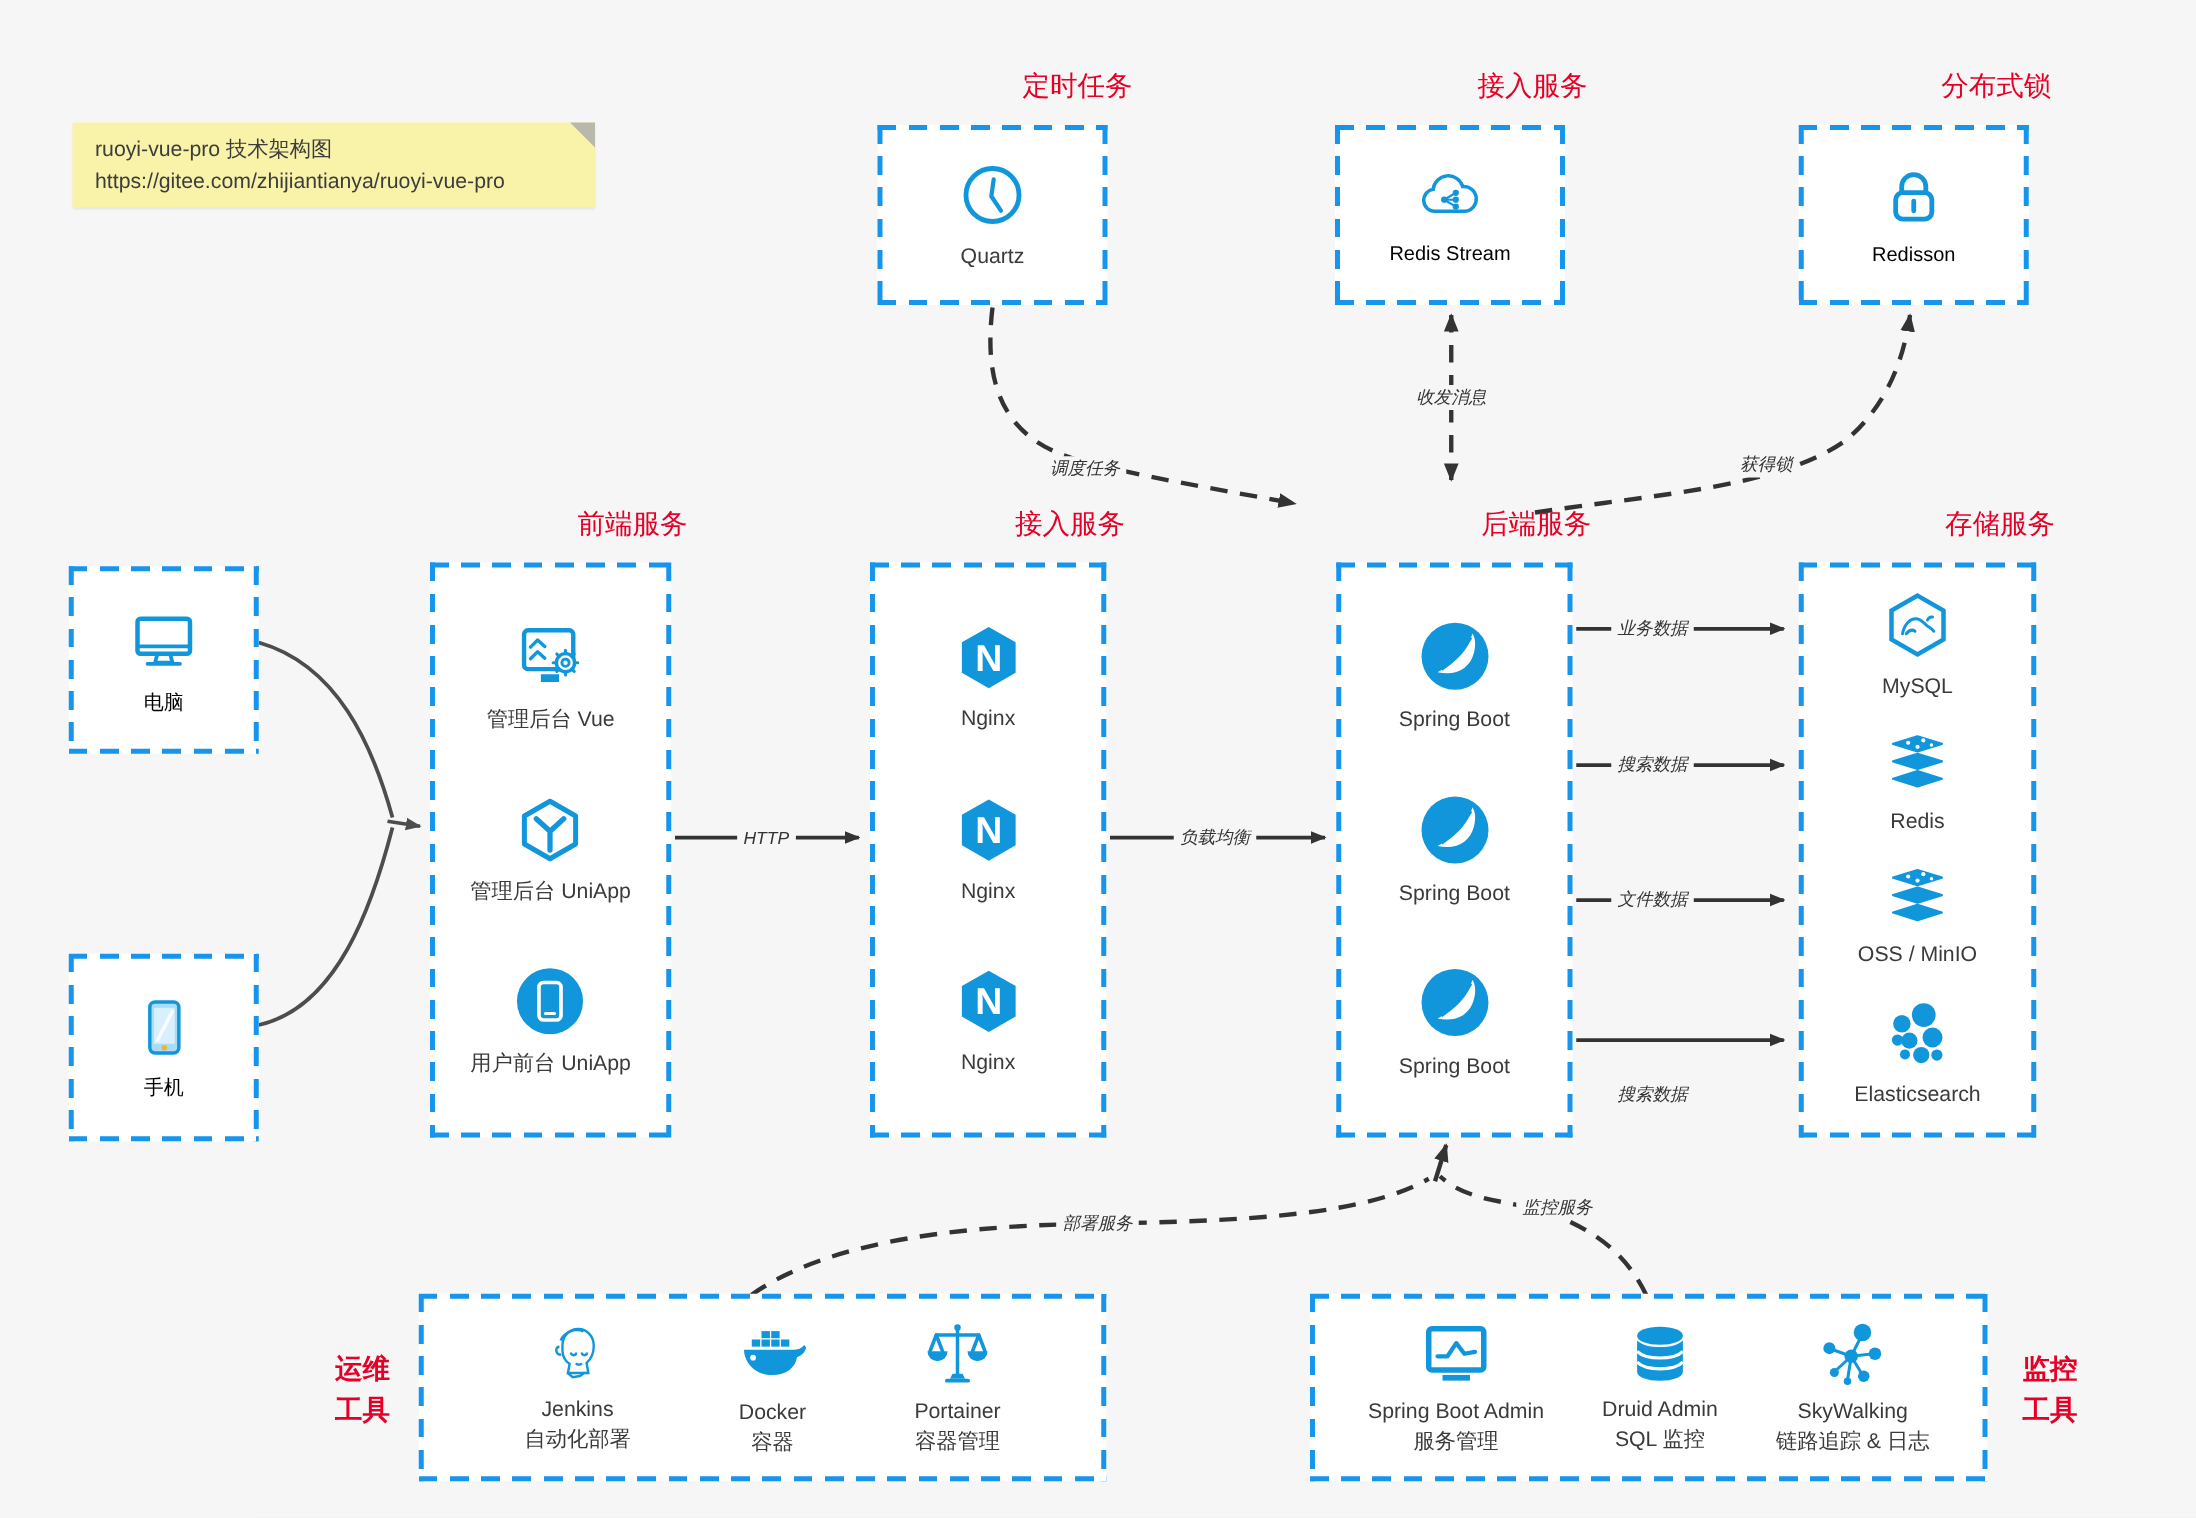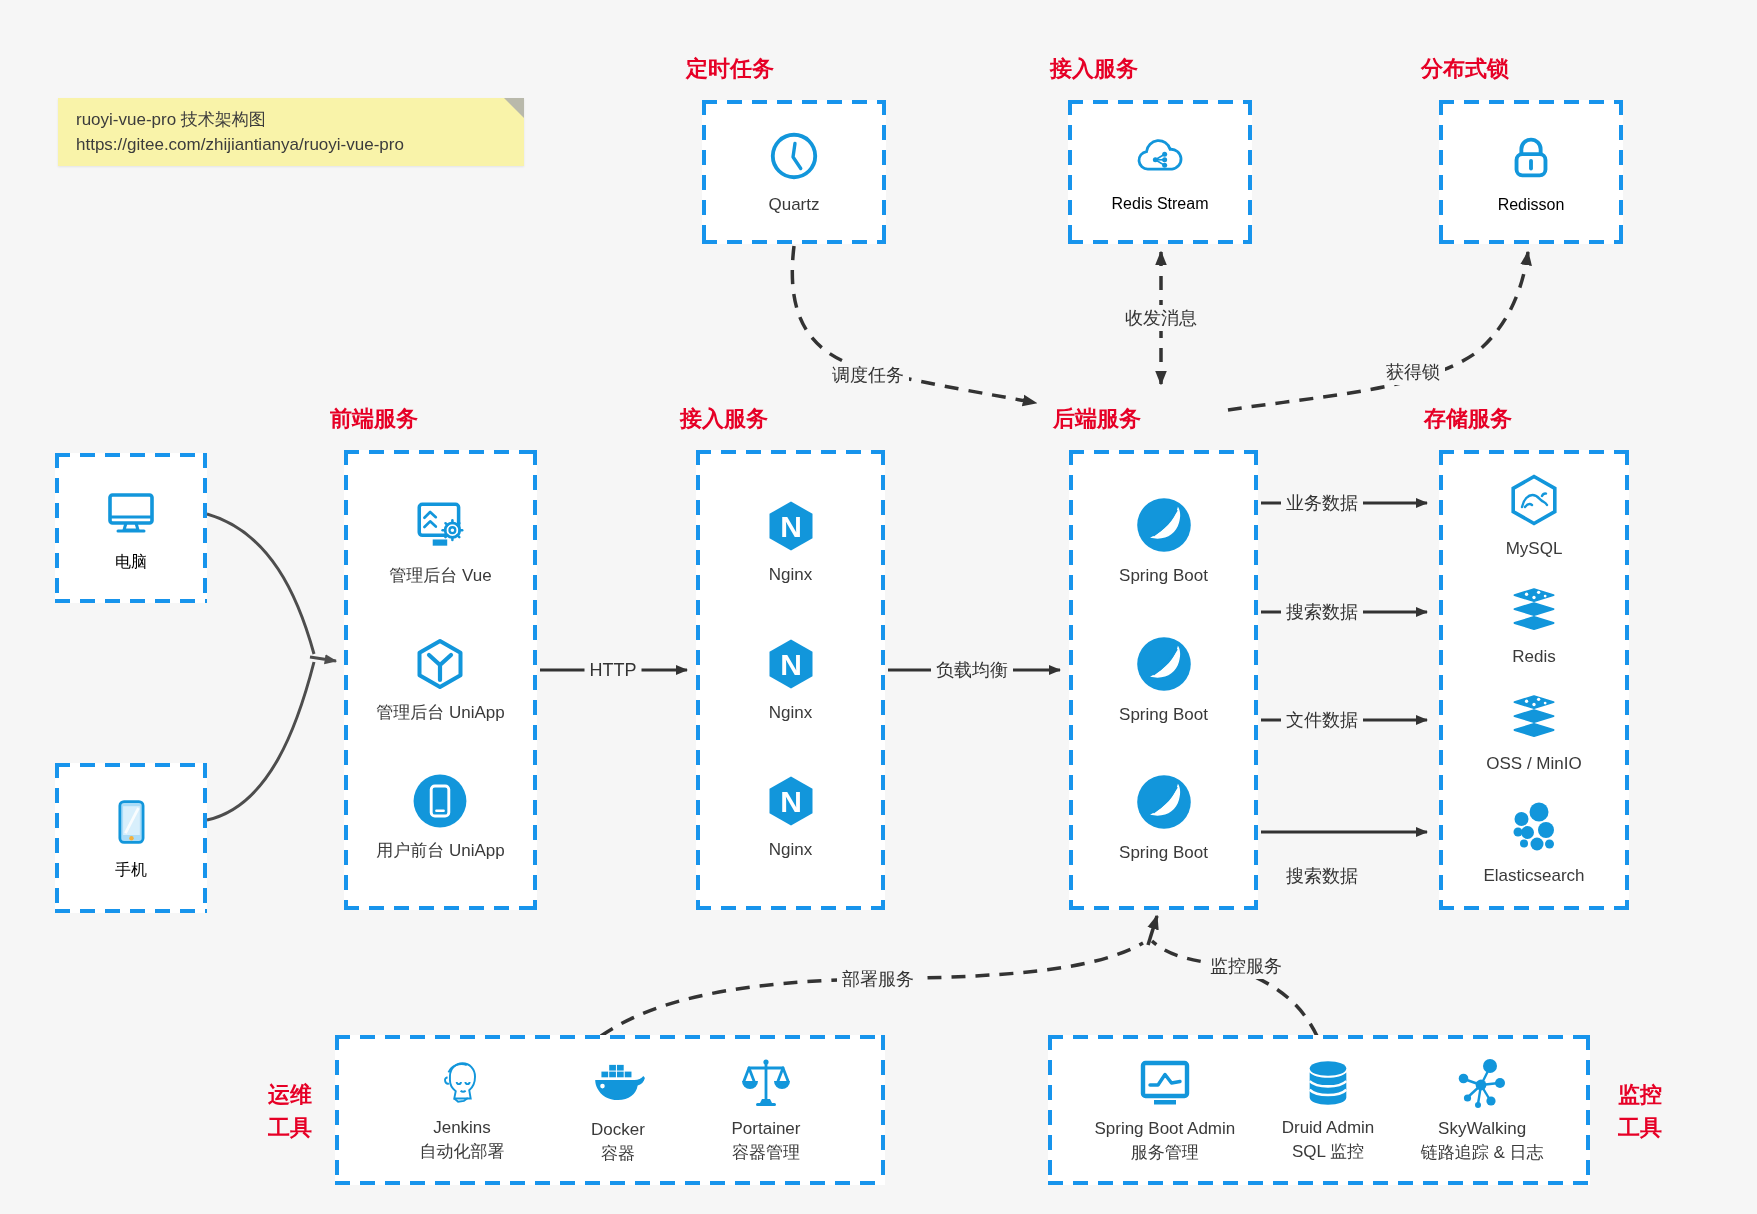--- a/index.html
+++ b/index.html
@@ -18,27 +18,27 @@
       repeating-linear-gradient(90deg,var(--border-blue) 0 15px,transparent 15px 25px) left top/100% 4px no-repeat,
       repeating-linear-gradient(90deg,var(--border-blue) 0 15px,transparent 15px 25px) left bottom/100% 4px no-repeat,
       repeating-linear-gradient(180deg,var(--border-blue) 0 15px,transparent 15px 25px) left top/4px 100% no-repeat,
       repeating-linear-gradient(180deg,var(--border-blue) 0 15px,transparent 15px 25px) right top/4px 100% no-repeat;}
   .col{display:flex;flex-direction:column;align-items:center;justify-content:space-evenly;}
   .row{display:flex;flex-direction:row;align-items:center;justify-content:space-evenly;}
   .center{display:flex;flex-direction:column;align-items:center;justify-content:center;gap:12px;}
   .node{display:flex;flex-direction:column;align-items:center;gap:9px;}
   .node .nl{font-size:17px;color:var(--text-dark);white-space:nowrap;text-align:center;line-height:24px;}
   .ic{color:var(--icon-blue);display:block;line-height:0;}
-  .grp-title{position:absolute;width:220px;text-align:left;font-size:22px;font-weight:bold;
+  .grp-title{position:absolute;width:220px;text-align:right;font-size:22px;font-weight:normal;
     color:var(--title-red);z-index:2;white-space:nowrap;}
   .side-title{position:absolute;z-index:2;font-size:22px;font-weight:bold;color:var(--title-red);
     line-height:33px;text-align:right;width:64px;}
   .elabel{position:absolute;transform:translate(-50%,-50%);background:var(--canvas-bg);
-    padding:1px 5px;font-size:18px;color:var(--line-dark);z-index:3;white-space:nowrap;}
-  .note{position:absolute;left:58px;top:98px;width:466px;height:68px;background:var(--note-bg);
+    padding:1px 5px;font-size:14px;color:var(--line-dark);z-index:3;white-space:nowrap;font-style:italic;}
+  .note{position:absolute;left:58px;top:98px;width:418px;height:68px;background:var(--note-bg);
     z-index:2;box-sizing:border-box;padding:9px 18px;font-size:17px;color:#3c3c3c;line-height:25px;
     box-shadow:0 1px 2px rgba(0,0,0,0.08);}
   .note-fold{position:absolute;right:0;top:0;width:0;height:0;
     border-top:20px solid #b9b9ab;border-left:20px solid transparent;}
 </style>
 </head>
 <body>
 
 <div class="canvas">
 

